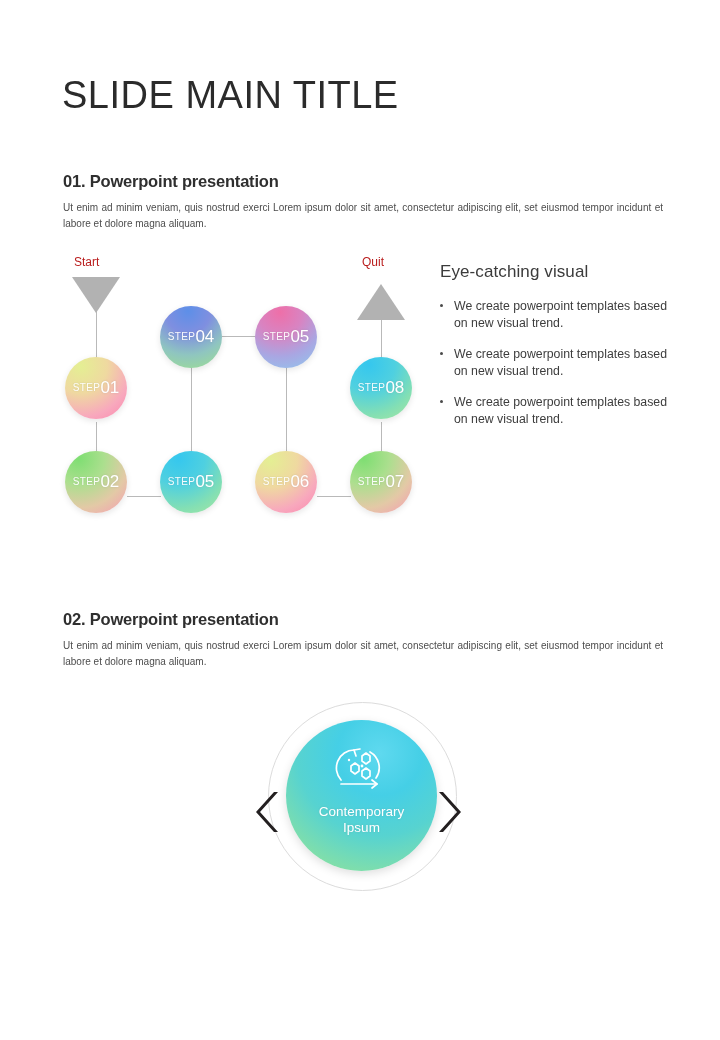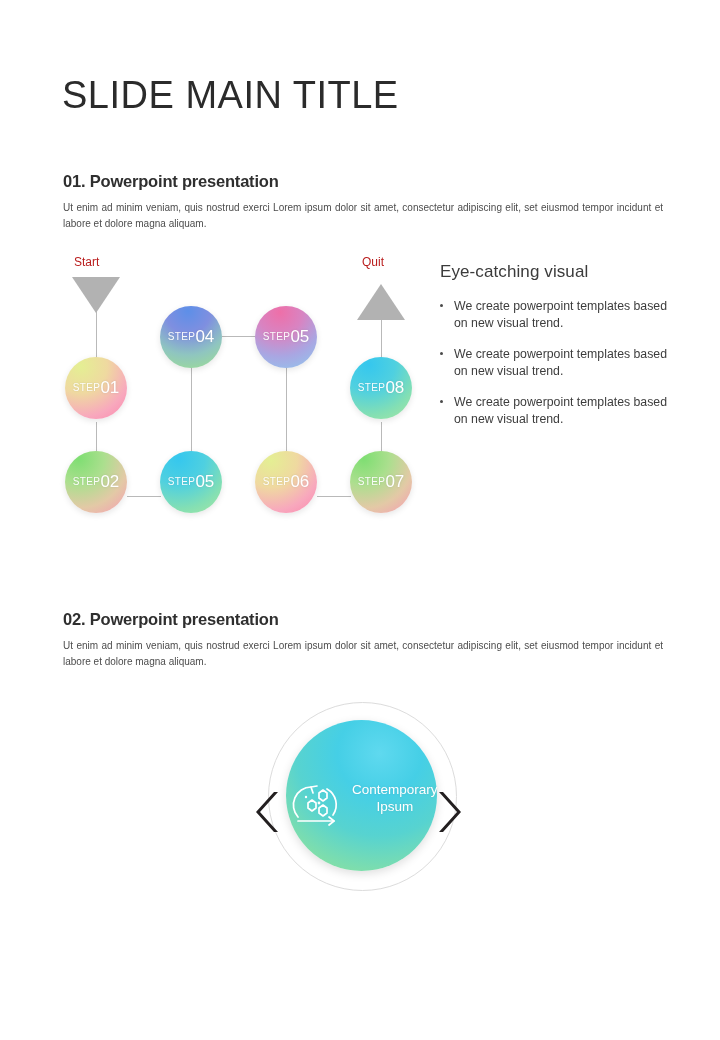--- a/index.html
+++ b/index.html
@@ -171,20 +171,21 @@
   .ring-inner {
     position: absolute;
     left: 286px;
     top: 720px;
     width: 151px;
     height: 151px;
     border-radius: 50%;
     background: radial-gradient(circle at 62% 22%, #5fd9ef 0%, #45cfe6 28%, #57d3d0 55%, #83dfa8 82%, #a8e79a 100%);
     box-shadow: 0 3px 10px rgba(0,0,0,0.13);
     display: flex;
+    flex-direction: column;
     align-items: center;
     justify-content: flex-start;
   }
   .center-icon { margin-top: 22px; }
   .center-caption {
     margin-top: 6px;
     text-align: center;
     color: #ffffff;
     font-size: 13.5px;
     font-weight: 300;

